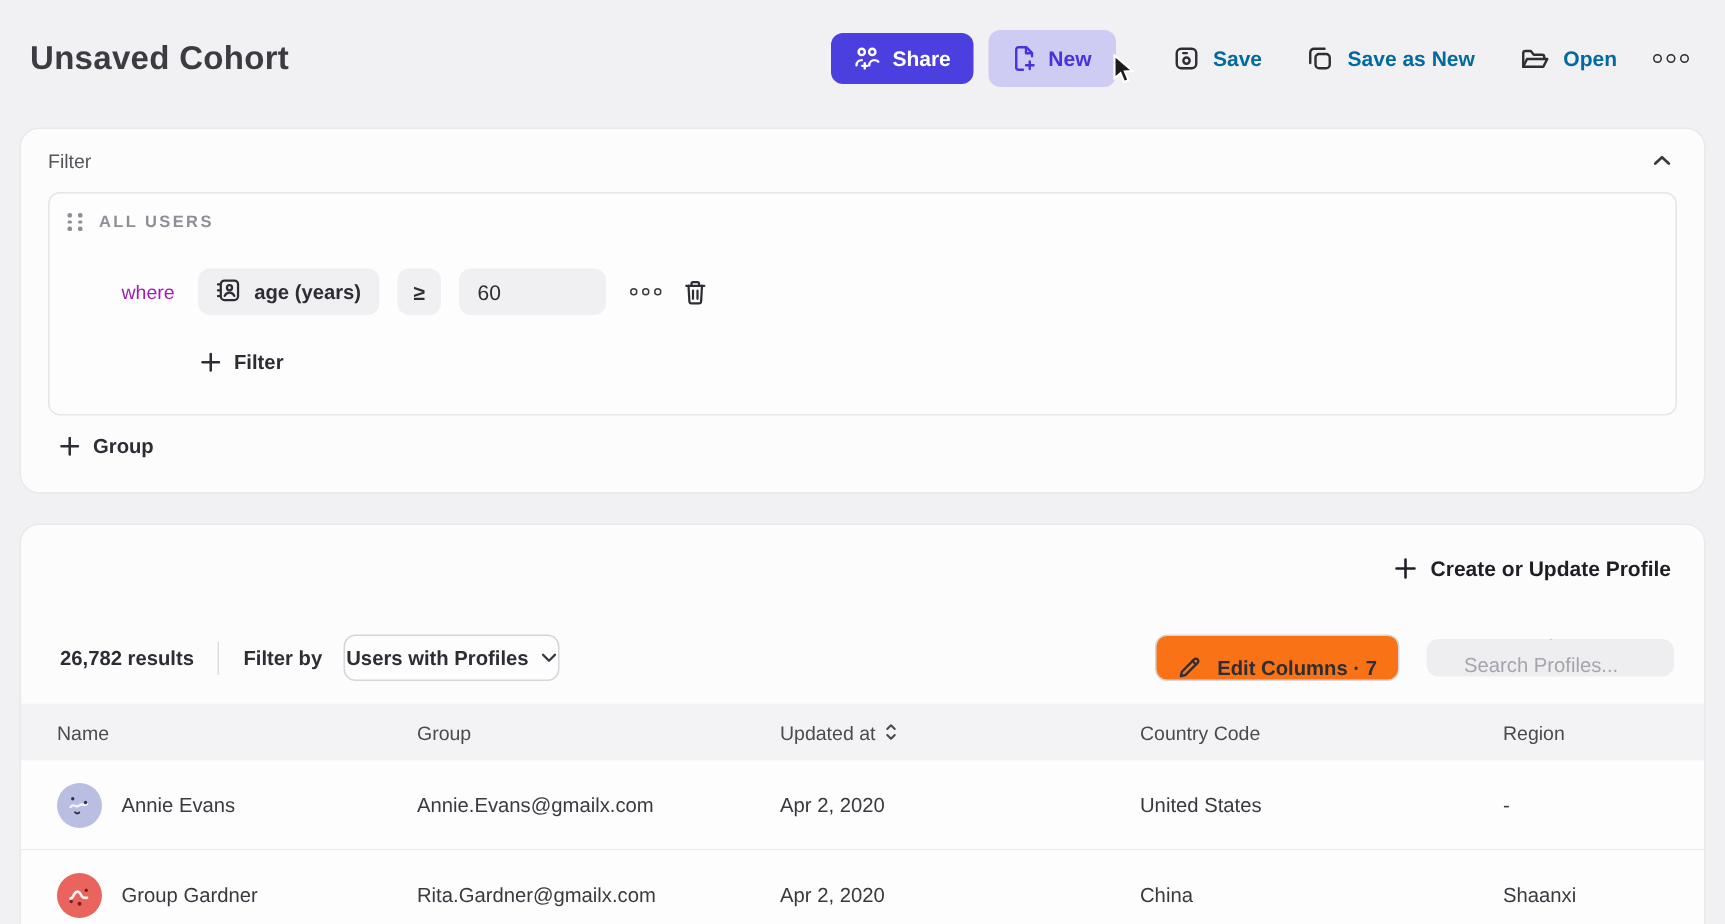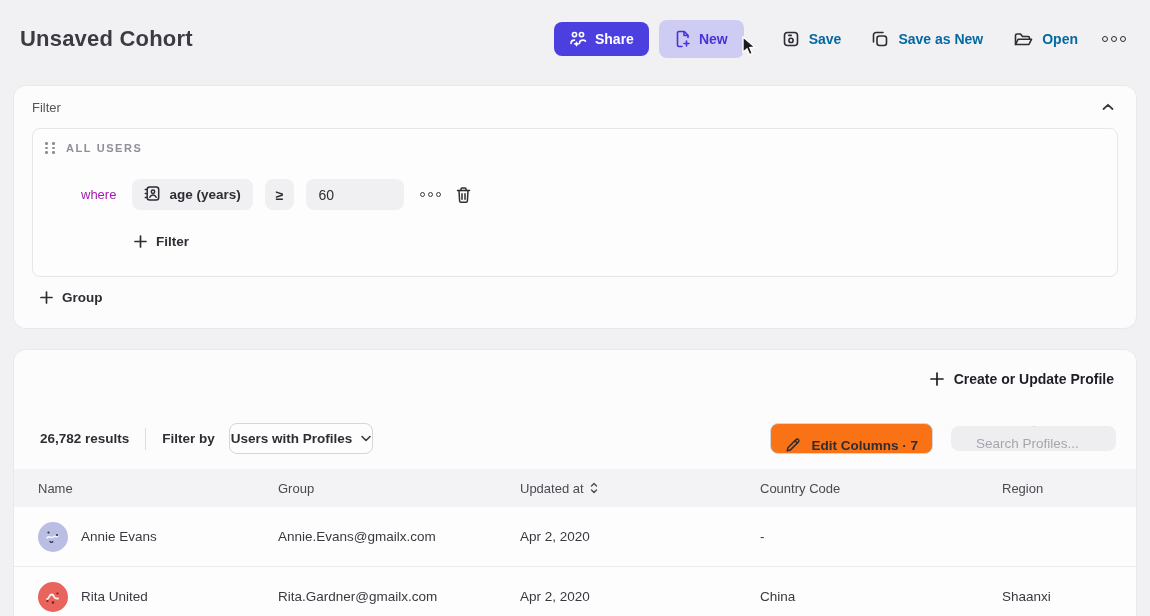--- a/index.html
+++ b/index.html
@@ -303,34 +303,35 @@
               <path d="M5 12c2-3 4 1 6-1s3 1 5-1" stroke="#f4f3fa" stroke-width="1.6" stroke-linecap="round"></path>
               <circle cx="6.5" cy="6.5" r="1.1" fill="#2c3150"></circle>
                 <circle cx="15" cy="9" r="1.1" fill="#2c3150"></circle>
               <path d="M8 15.5c.8 1 2 1 2.8.2" stroke="#2c3150" stroke-width="1.3" stroke-linecap="round"></path>
             </svg>
           </span>
           <span>Annie Evans</span>
         </span>
         <span>Annie.Evans@gmailx.com</span>
         <span>Apr 2, 2020</span>
+        <span>United States</span>
         <span>-</span>
       </div>
 
       <div class="tr tbody-row">
         <span class="name-cell">
           <span class="avatar" style="background-color: rgb(232, 100, 92);">
             <svg width="22" height="22" viewBox="0 0 22 22" fill="none">
               <path d="M5 13c2 .5 2-5 5-4.5s1 5 6 4" stroke="#fdf3f2" stroke-width="1.8" stroke-linecap="round"></path>
               <circle cx="5.5" cy="15" r="1.1" fill="#7e1d18"></circle>
                 <circle cx="15.5" cy="7.5" r="1.1" fill="#7e1d18"></circle>
               <circle cx="11" cy="16.5" r="1.3" fill="#7e1d18"></circle>
             </svg>
           </span>
-          <span>Rita United</span>
+          <span>Group Gardner</span>
         </span>
         <span>Rita.Gardner@gmailx.com</span>
         <span>Apr 2, 2020</span>
         <span>China</span>
         <span>Shaanxi</span>
       </div>
     </div>
   </div>
 </div>
 

